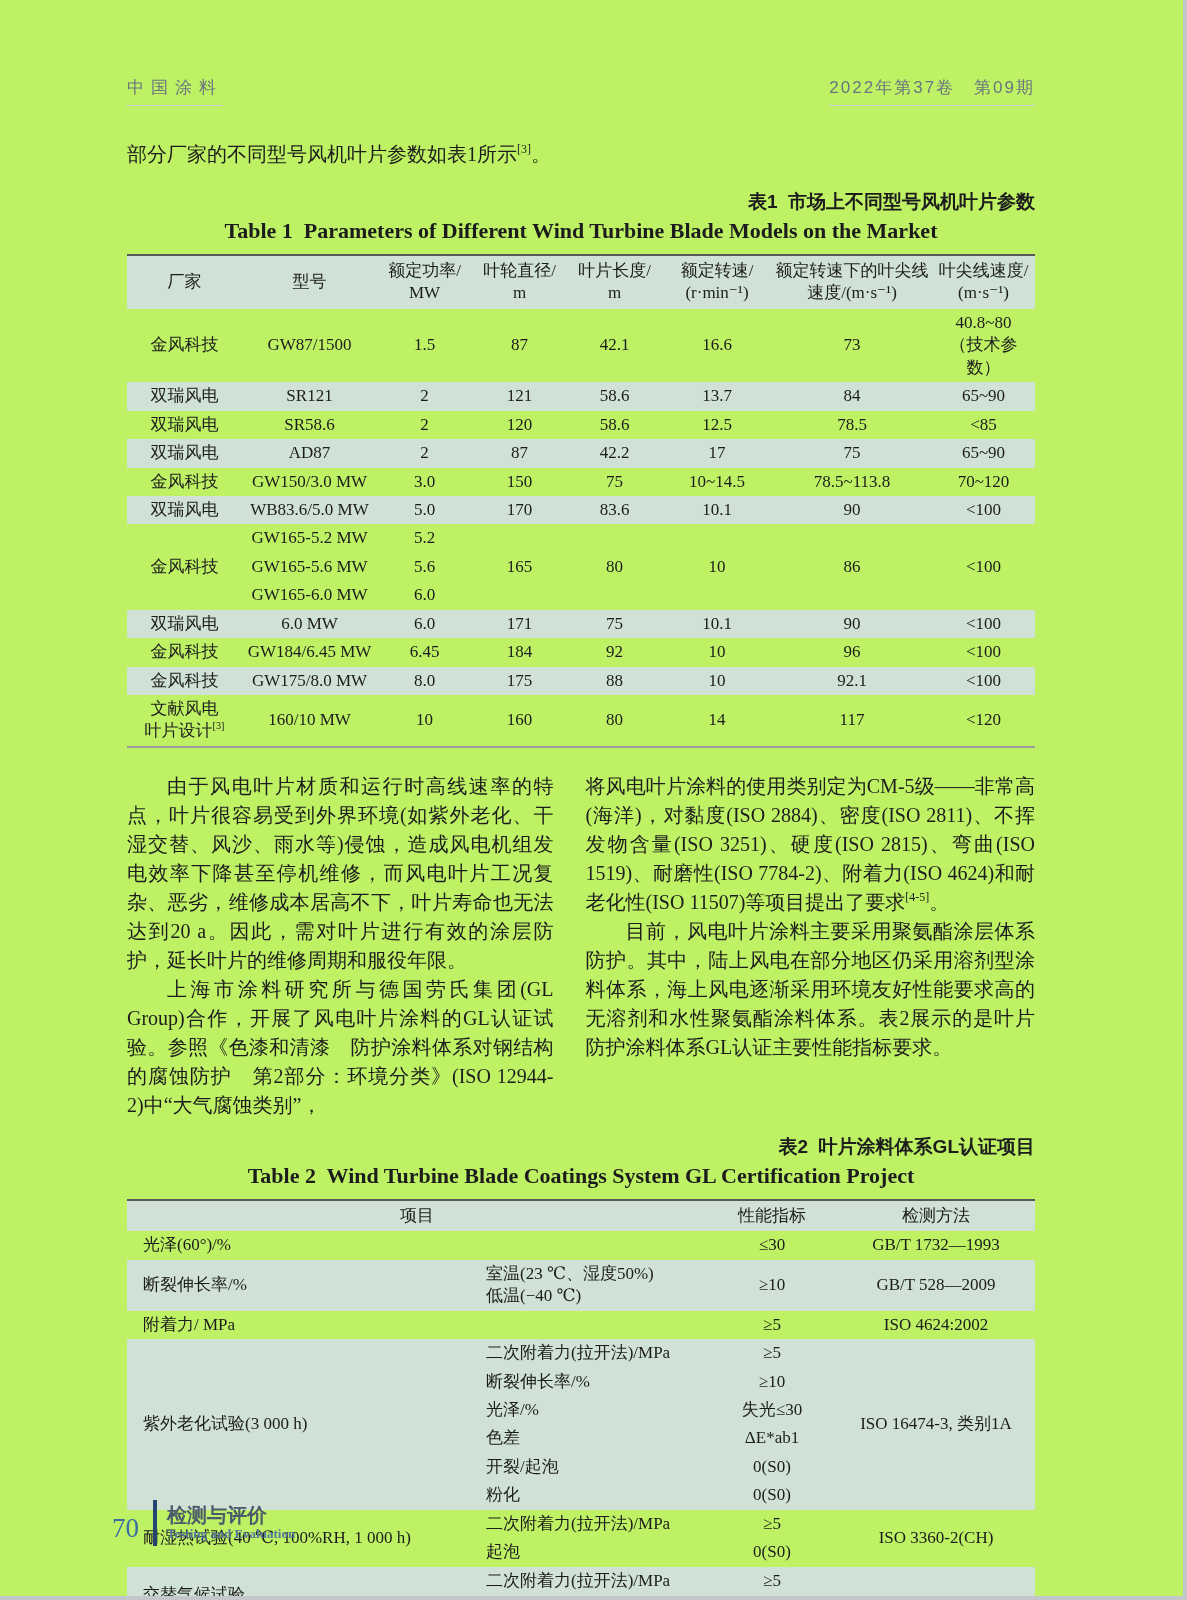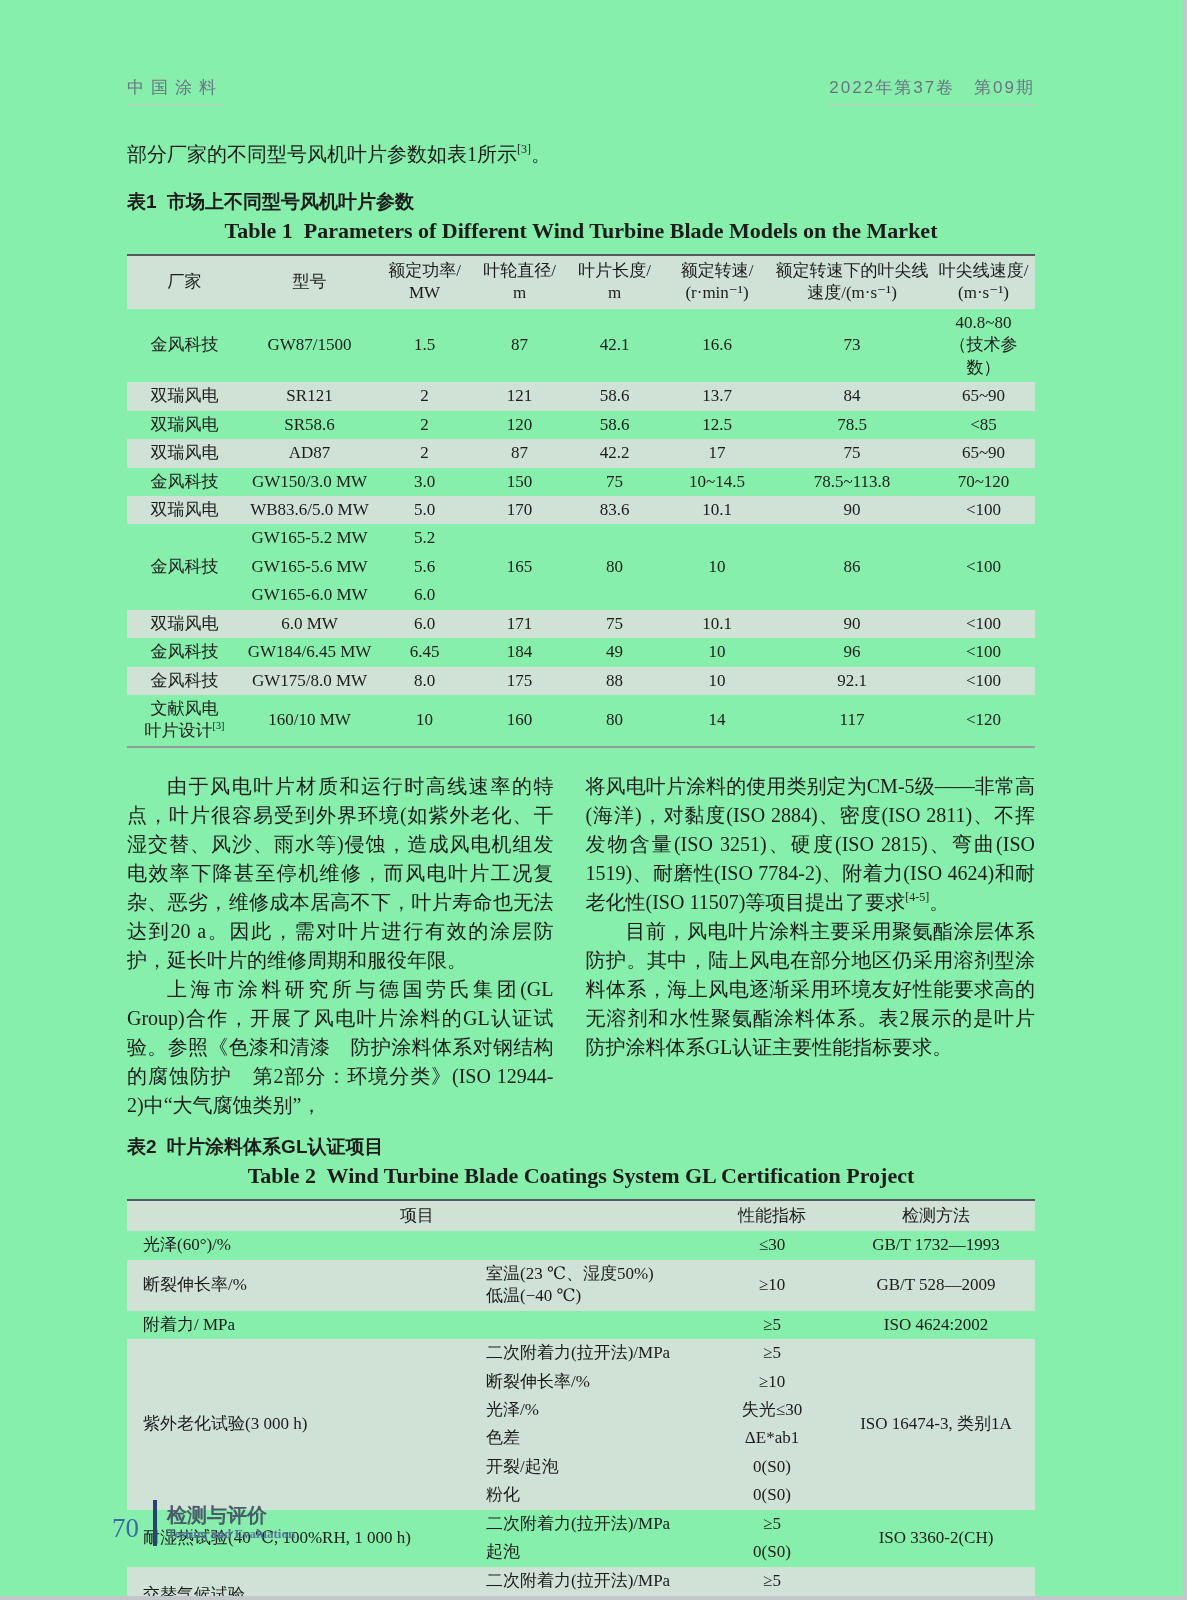--- a/index.html
+++ b/index.html
@@ -1,33 +1,33 @@
 <!DOCTYPE html>
 <html><head>
 <meta charset="utf-8">
 <style>
   html,body{margin:0;padding:0;background:#fff;}
-  .page{position:relative;width:1187px;height:1600px;background:#86efac;overflow:hidden;
+  .page{position:relative;width:1187px;height:1600px;background:#bef264;overflow:hidden;
         font-family:"Liberation Serif","DejaVu Serif",serif;color:#1c1c1c;}
   .edge-right{position:absolute;left:1183px;top:0;width:4px;height:1600px;background:#c3c7cb;}
   .edge-bottom{position:absolute;left:0;top:1596px;width:1187px;height:4px;background:#c3c7cb;}
   .content{position:absolute;left:127px;top:0;width:908px;}
 
   
   .page-header{margin-top:76px;display:flex;justify-content:space-between;align-items:flex-end;
                font-family:"Liberation Sans","DejaVu Sans",sans-serif;color:#6b7480;font-size:17px;}
   .page-header .jname{letter-spacing:7px;padding-bottom:6px;border-bottom:1px solid #c7cbcf;}
   .page-header .jissue{letter-spacing:2px;padding-bottom:6px;border-bottom:1px solid #c7cbcf;}
 
   
   .intro{margin-top:34px;font-size:20px;line-height:29px;text-align:justify;}
   sup.ref{font-size:0.6em;vertical-align:super;line-height:0;}
 
   
-  .cap-zh{margin-top:20px;text-align:left;font-family:"Liberation Sans","DejaVu Sans",sans-serif;
+  .cap-zh{margin-top:20px;text-align:right;font-family:"Liberation Sans","DejaVu Sans",sans-serif;
           font-weight:bold;font-size:19px;white-space:pre-wrap;}
   .cap-en{margin-top:3px;text-align:center;font-weight:bold;font-size:22px;white-space:pre-wrap;}
 
   
   table.paper-table{border-collapse:collapse;table-layout:fixed;width:908px;margin-top:10px;
         border-top:2px solid #55595c;border-bottom:2px solid #979da1;}
   .paper-table th,.paper-table td{font-weight:normal;text-align:center;vertical-align:middle;
         padding:3px 2px;font-size:17px;line-height:1.32;word-break:break-all;}
   .paper-table thead tr{background:#d0e1d5;}
   .paper-table tr.shaded{background:#d0e1d5;}
@@ -202,21 +202,21 @@
             <td class="c4">75</td>
             <td class="c5">10.1</td>
             <td class="c6">90</td>
             <td class="c7">&lt;100</td>
           </tr>
           <tr>
             <td class="c0">金风科技</td>
             <td class="c1">GW184/6.45 MW</td>
             <td class="c2">6.45</td>
             <td class="c3">184</td>
-            <td class="c4">49</td>
+            <td class="c4">92</td>
             <td class="c5">10</td>
             <td class="c6">96</td>
             <td class="c7">&lt;100</td>
           </tr>
           <tr class="shaded">
             <td class="c0">金风科技</td>
             <td class="c1">GW175/8.0 MW</td>
             <td class="c2">8.0</td>
             <td class="c3">175</td>
             <td class="c4">88</td>

